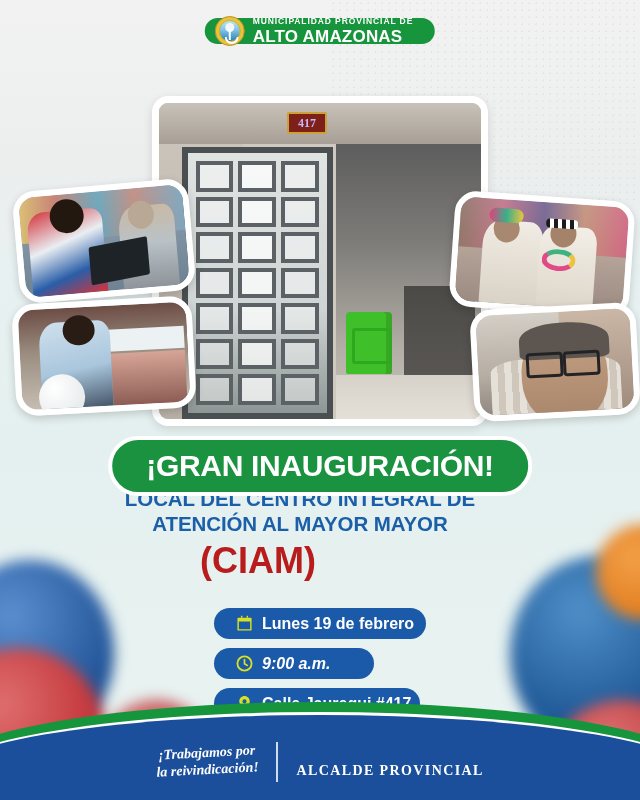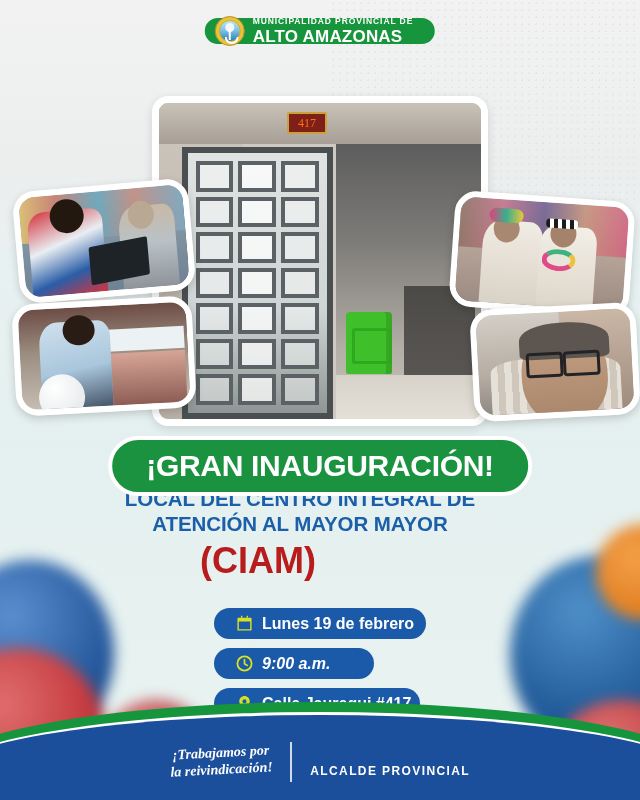--- a/index.html
+++ b/index.html
@@ -81,21 +81,21 @@
     background:#cfc9c2; z-index:2;
     box-shadow:0 3px 10px rgba(0,0,0,.12);
   }
   .hero .wall-l{ position:absolute; left:0; top:0; width:26%; height:100%;
     background:linear-gradient(180deg,#cdc6bd,#b9b1a7); }
   .hero .lintel{ position:absolute; left:0; top:0; width:100%; height:13%;
     background:linear-gradient(180deg,#c9c2b9,#a79f95); }
   .hero .plaque{
     position:absolute; left:46%; top:3%; transform:translateX(-50%);
     width:40px; height:22px; background:#7e1f18; border:2px solid #c9a23a;
-    border-radius:2px; color:#f97316; font-size:12px; font-weight:normal;
+    border-radius:2px; color:#c4b5fd; font-size:12px; font-weight:bold;
     display:flex; align-items:center; justify-content:center;
     font-family:"Liberation Serif", serif;
   }
   .hero .door{
     position:absolute; left:7%; top:14%; width:47%; height:86%;
     background:linear-gradient(180deg,#dfe3e2 0%,#cfd5d4 60%,#8e9795 100%);
     border:6px solid #4a4f52;
   }
   .hero .grid{
     position:absolute; inset:4px;
@@ -256,22 +256,23 @@
     font-weight:bold; font-size:14px; line-height:1.18; text-align:center;
     transform:rotate(-3deg);
   }
   .divider{ width:2px; height:40px; background:rgba(255,255,255,.8); }
   .sig{ text-align:center; }
   .sig .nm{
     color:#fff; font-family:"Liberation Serif", serif; font-style:italic;
     font-weight:bold; font-size:25px; line-height:1; letter-spacing:.4px;
   }
   .sig .rl{
-    color:#fff; font-size:12px; font-weight:bold; letter-spacing:1.4px;
+    color:#fff; font-size:14px; font-weight:bold; letter-spacing:1.4px;
     margin-top:18px;
+    font-family:Liberation Serif, serif;
   }
 </style>
 </head>
 <body>
 
 <div class="bg-top"></div>
 <div class="bg-dots"></div>
 <div class="bg-body"></div>
 
 <div class="balloon bl-1"></div>

